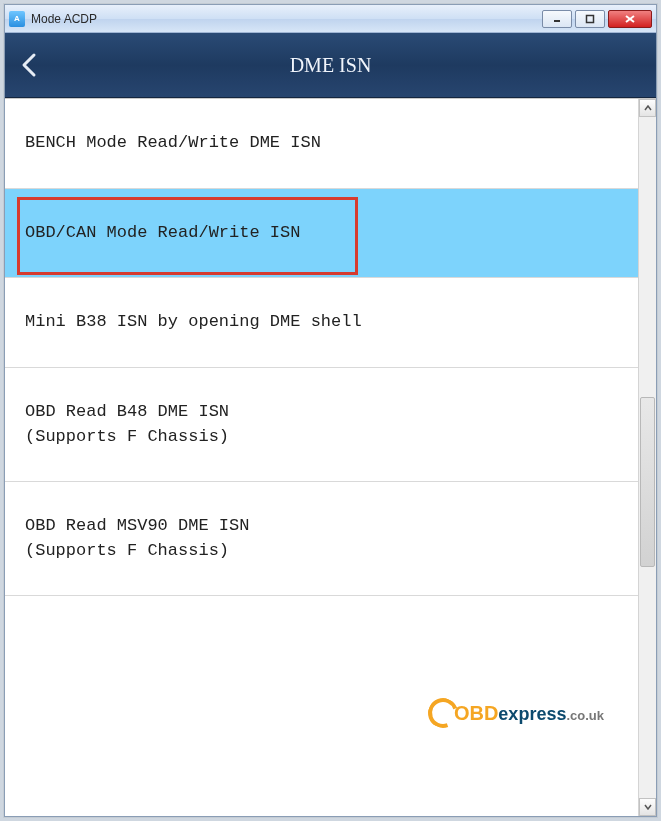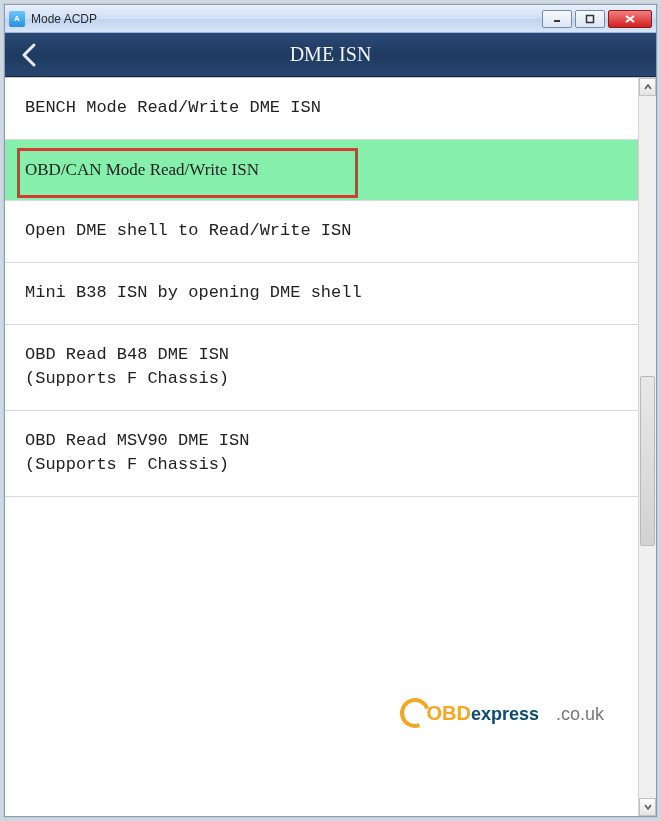--- a/index.html
+++ b/index.html
@@ -48,21 +48,21 @@
     display: flex; align-items: center; justify-content: center;
   }
   .win-btn.close {
     width: 44px;
     background: linear-gradient(#f08080,#d22020);
     border-color: #8a1a1a;
     color:#fff;
   }
   .win-btn svg { display:block; }
   .navbar {
-    height: 44px;
+    height: 65px;
     background: linear-gradient(to bottom, #2a4a75 0%, #1e3a60 50%, #27456f 100%);
     color: #f0f4fb;
     display: flex;
     align-items: center;
     position: relative;
     border-bottom: 1px solid #14263f;
   }
   .back-btn {
     width: 48px; height: 100%;
     display:flex; align-items:center; justify-content:center;
@@ -82,40 +82,39 @@
     background:#fff;
     border-top:1px solid #c9c9c9;
   }
   .scroll-area {
     position:absolute;
     top:0; left:0; right:18px; bottom:0;
     overflow:hidden;
   }
   .menu-list { }
   .menu-item {
-    padding: 18px 20px;
+    padding: 32px 20px;
     font-family: "Lucida Console","Courier New",monospace;
     font-size: 17px;
     color: #222;
     border-bottom: 1px solid #d9d9d9;
     line-height: 1.45;
     white-space: pre-line;
     cursor:pointer;
   }
   .menu-item.selected {
     background: #f2f2f2;
     outline: 3px solid #d63b2f;
     outline-offset: -8px;
   }
   
   .menu-item.selected {
     position:relative;
-    background:#86efac;
+    background:#7dd3fc;
     outline:none;
-    font-family:Liberation Serif, serif;
   }
   .menu-item.selected::after{
     content:"";
     position:absolute;
     left:12px; top:8px;
     width: 335px;
     height: calc(100% - 16px);
     border: 3px solid #d63b2f;
     pointer-events:none;
   }
@@ -156,21 +155,21 @@
     pointer-events:none;
   }
   .watermark .ring{
     width:30px;height:30px;border:4px solid #f5a623;border-radius:50%;
     border-right-color:transparent;
     transform:rotate(25deg);
     margin-right:-8px;
   }
   .watermark b{color:#f5a623;font-weight:bold;font-size:20px;}
   .watermark .rest{color:#0c4a6e;font-weight:bold;}
-  .watermark .suffix{color:#777;font-weight:normal;font-size:18px;margin-left:17px;}
+  .watermark .suffix{color:#777;font-weight:bold;font-size:13px;margin-left:0;}
 </style>
 </head>
 <body>
 
 <div class="window">
 
   <div class="titlebar">
     <div class="app-icon">A</div>
     <span>Mode ACDP</span>
     <span class="spacer"></span>
@@ -199,21 +198,20 @@
       </svg>
     </div>
     <div class="nav-title">DME ISN</div>
   </div>
 
   <div class="content-wrap">
     <div class="scroll-area">
       <div class="menu-list">
         <div class="menu-item"><span>BENCH Mode Read/Write DME ISN</span></div>
         <div class="menu-item selected"><span>OBD/CAN Mode Read/Write ISN</span></div>
-        <div class="menu-item"><span>Open DME shell to Read/Write ISN</span></div>
         <div class="menu-item"><span>Mini B38 ISN by opening DME shell</span></div>
         <div class="menu-item"><span>OBD Read B48 DME ISN
 (Supports F Chassis)</span></div>
         <div class="menu-item"><span>OBD Read MSV90 DME ISN
 (Supports F Chassis)</span></div>
       </div>
       <div class="watermark">
         <div class="ring"></div>
         <span>
           <b>OBD</b><span class="rest">express</span><span class="suffix">.co.uk</span>

